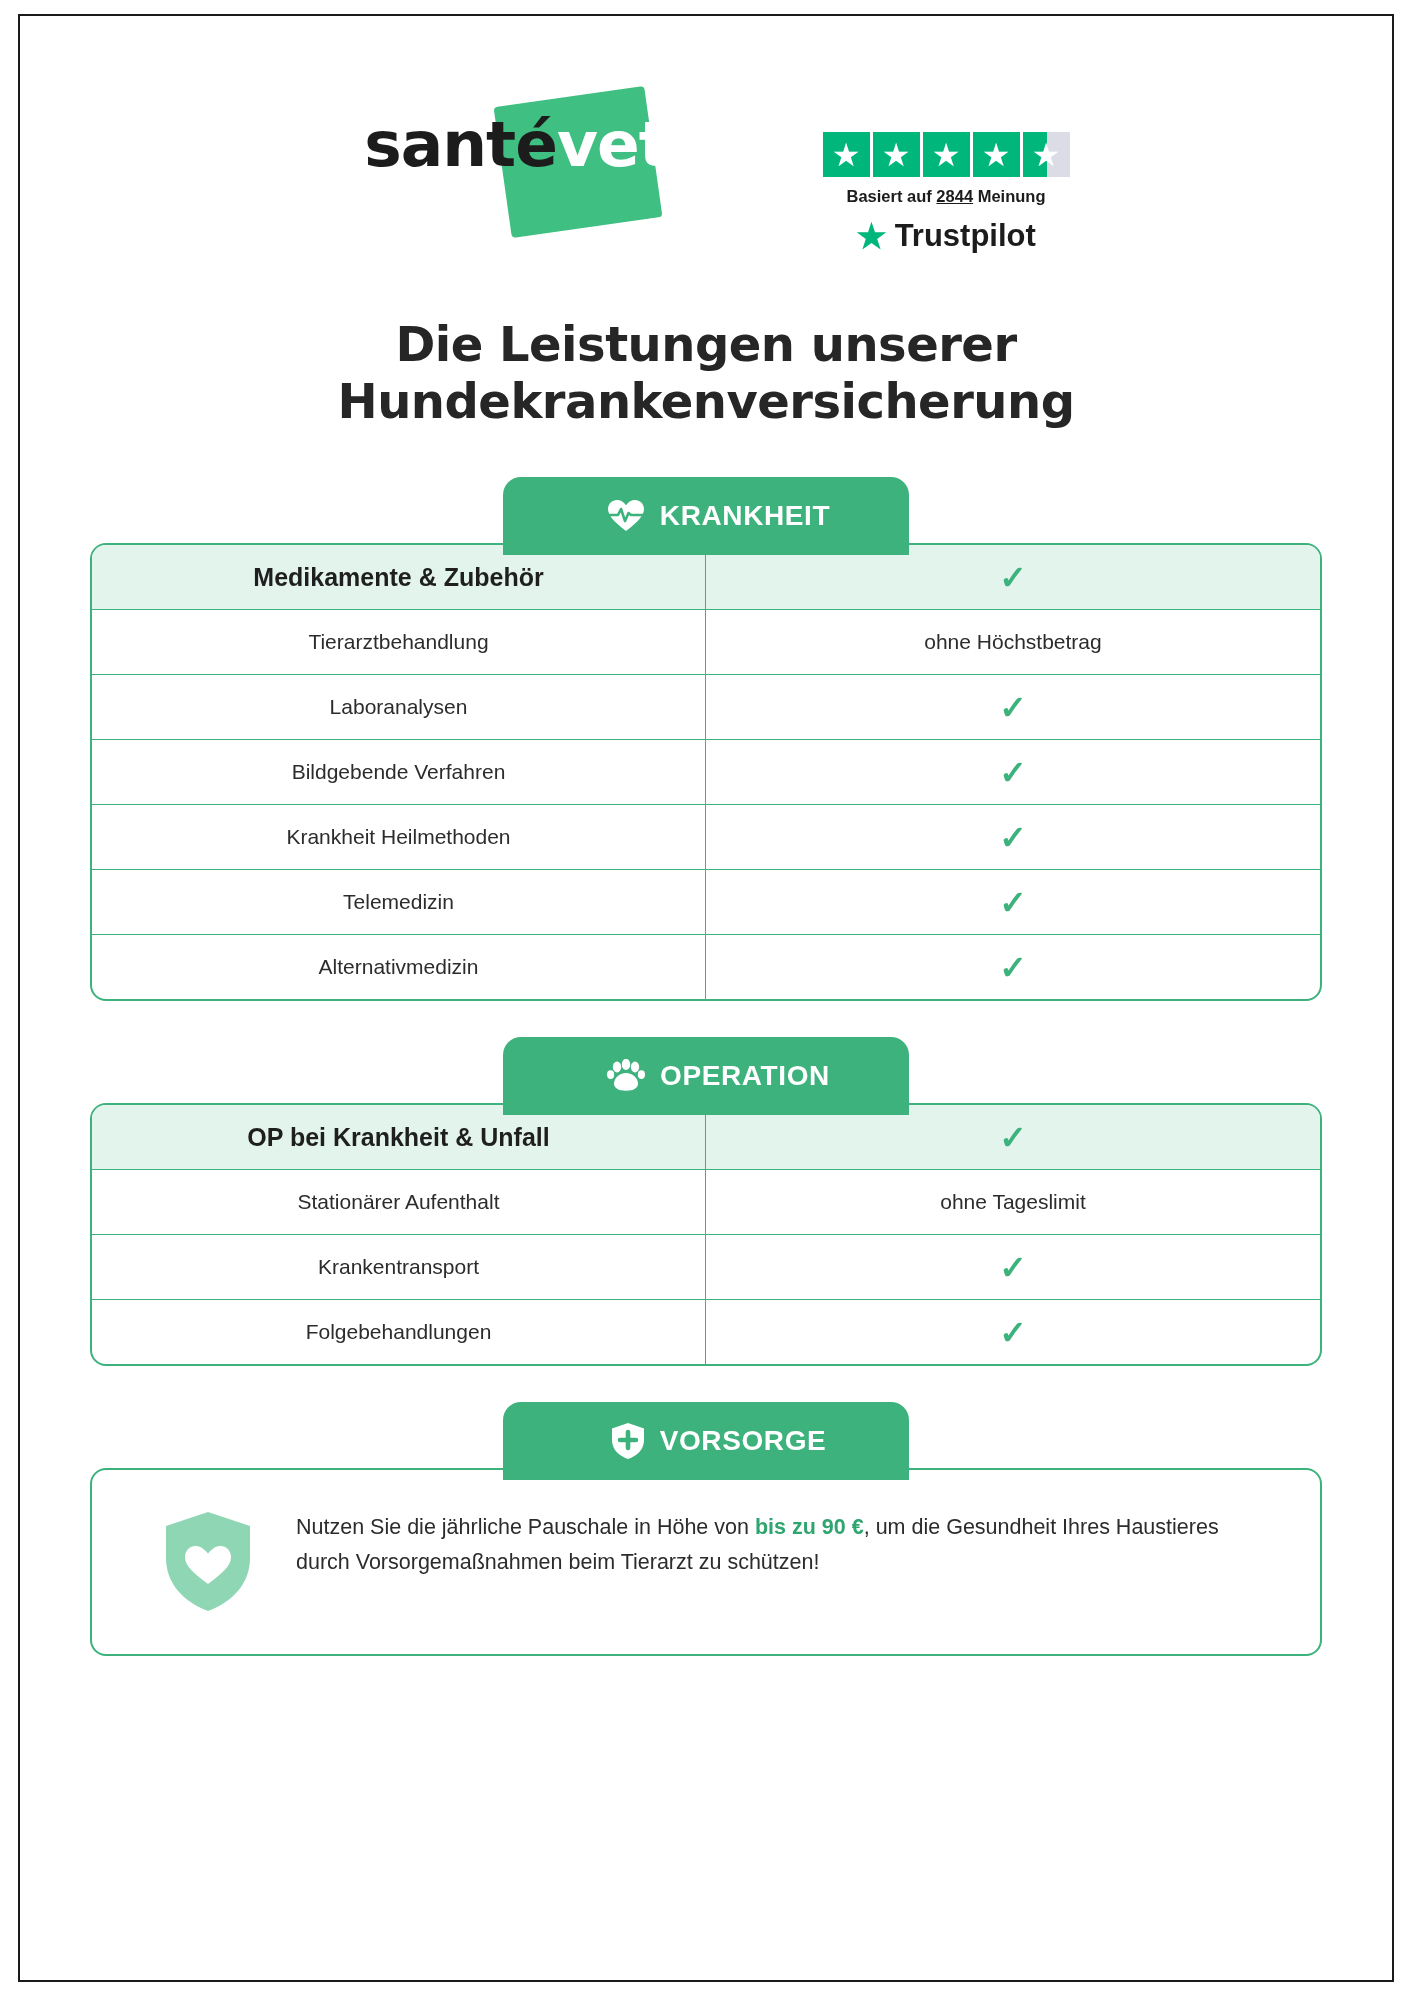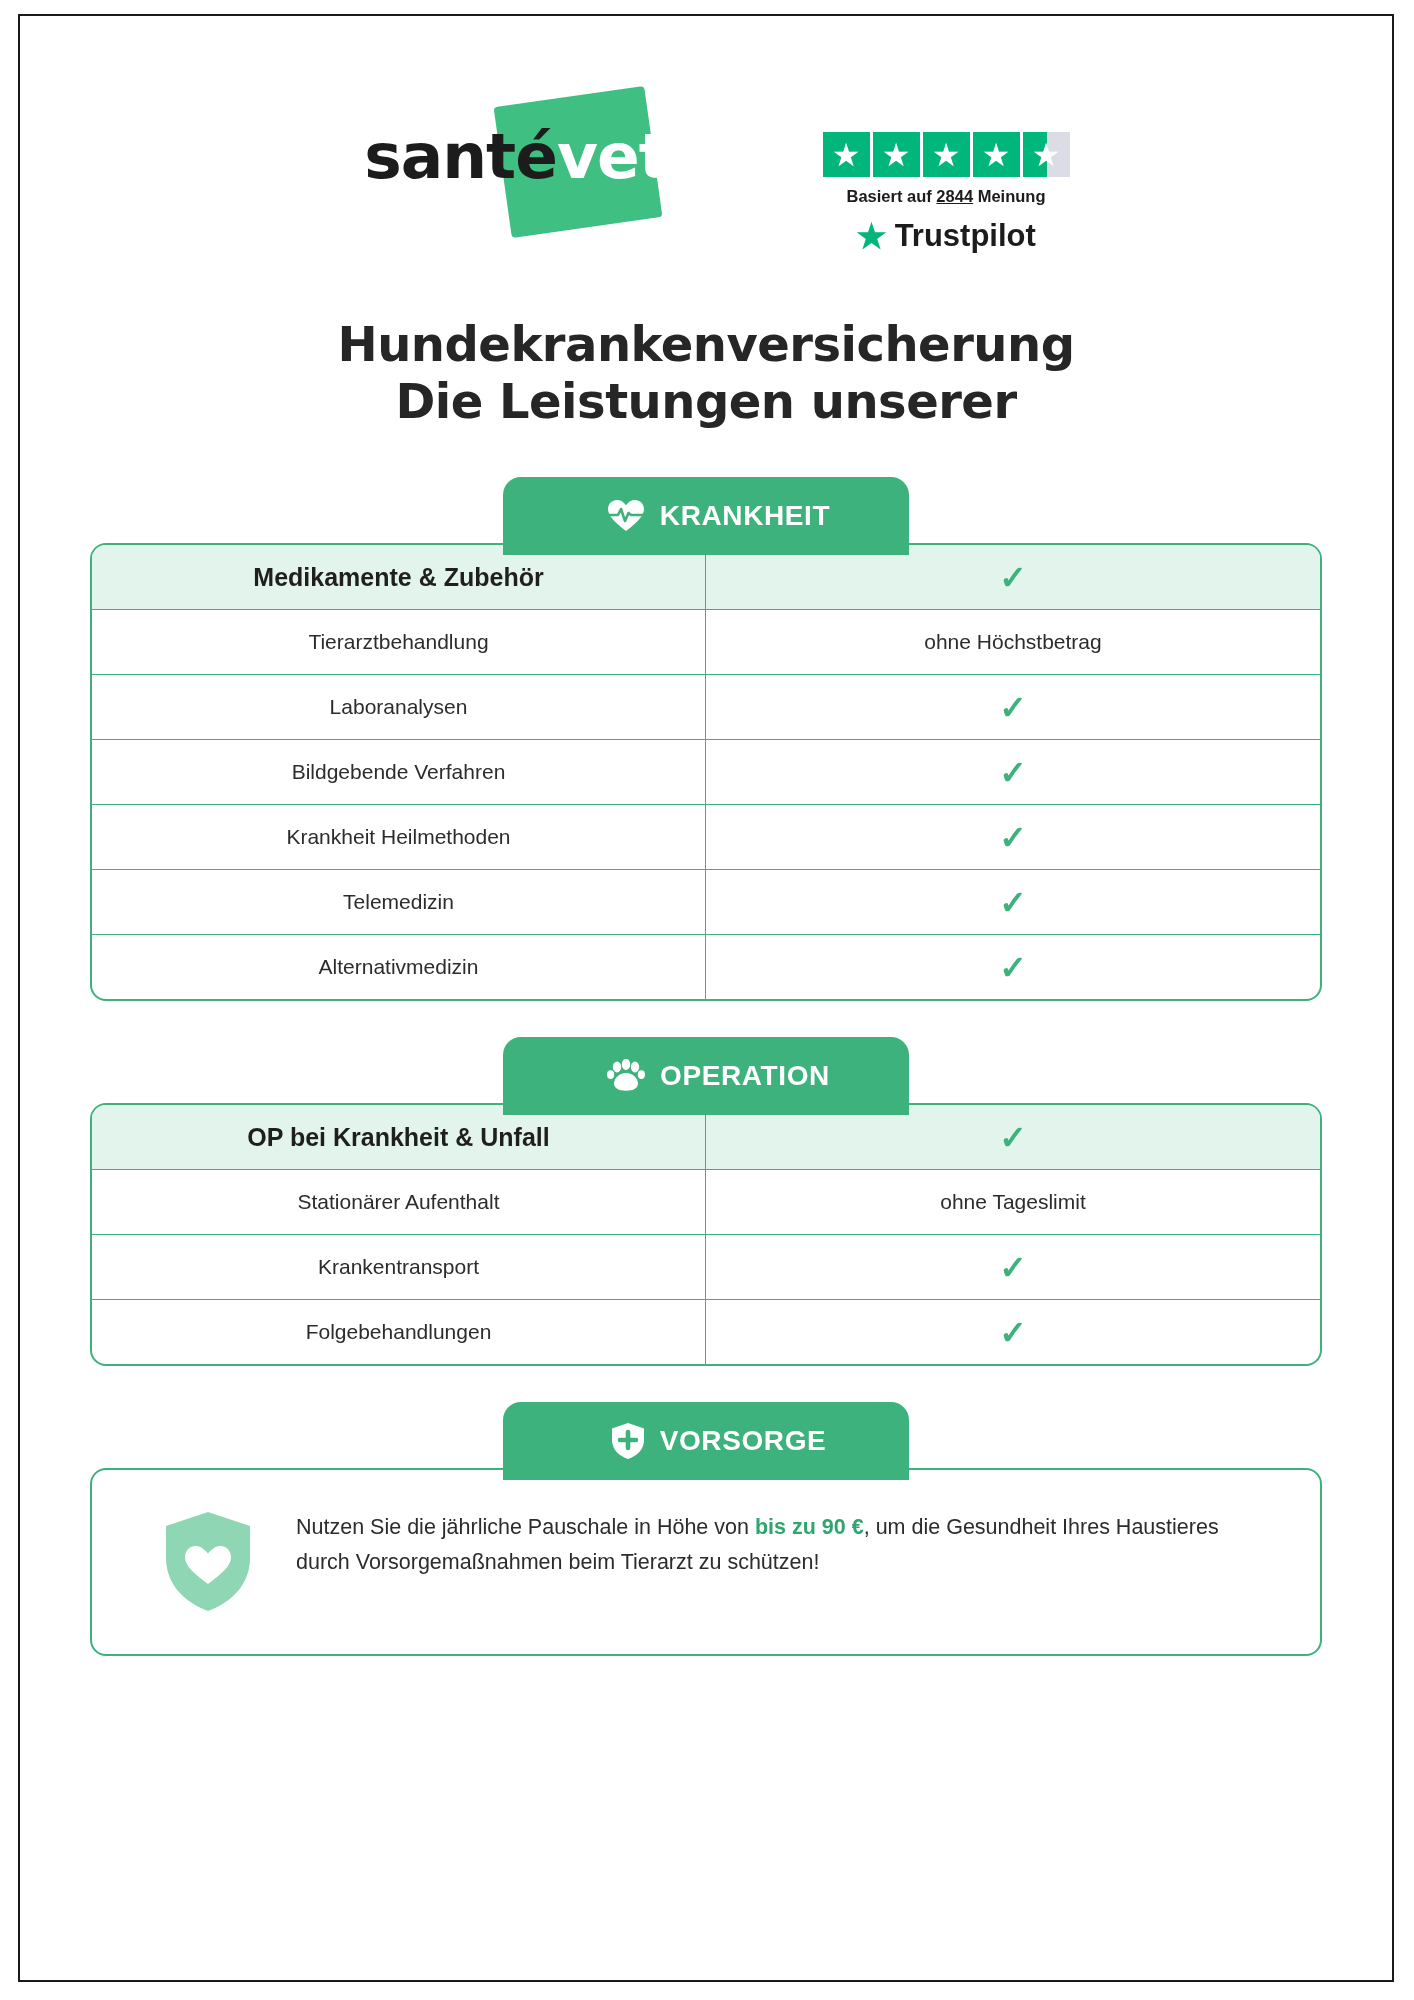--- a/index.html
+++ b/index.html
@@ -51,21 +51,21 @@
     top: 12px;
     width: 152px;
     height: 132px;
     background: #3fbf82;
     transform: rotate(-8deg);
     border-radius: 4px;
   }
   .logo-text {
     position: absolute;
     left: 0;
-    top: 36px;
+    top: 24px;
     width: 400px;
     text-align: center;
     font-size: 63px;
     font-weight: 700;
     letter-spacing: -1px;
     color: #1c1c1c;
     font-family: "DejaVu Sans", sans-serif;
   }
   .logo-text .vet { color: #ffffff; }
 
@@ -251,22 +251,22 @@
           <span>Meinung</span>
         </div>
         <div class="tp-brand">
           <span class="star-glyph">★</span>
           <span>Trustpilot</span>
         </div>
       </div>
     </div>
 
     <div class="title">
+      <div>Die Leistungen unserer</div>
       <div>Hundekrankenversicherung</div>
-      <div>Die Leistungen unserer</div>
     </div>
 
     <div class="section">
       <div class="tab">
         <span class="tab-icon">
           <svg width="40" height="34" viewBox="0 0 40 34">
               <path d="M20 32 C8 23 2 16 2 10 C2 4.8 6.2 1 11 1 C14.5 1 17.6 2.9 20 6.3 C22.4 2.9 25.5 1 29 1 C33.8 1 38 4.8 38 10 C38 16 32 23 20 32 Z" fill="#ffffff"></path>
               <path d="M3 16 H12 L15 10 L19 22 L22.5 14 L25 16 H37" stroke="#3db27c" stroke-width="2.6" fill="none" stroke-linecap="round" stroke-linejoin="round"></path>
             </svg>
         </span>

